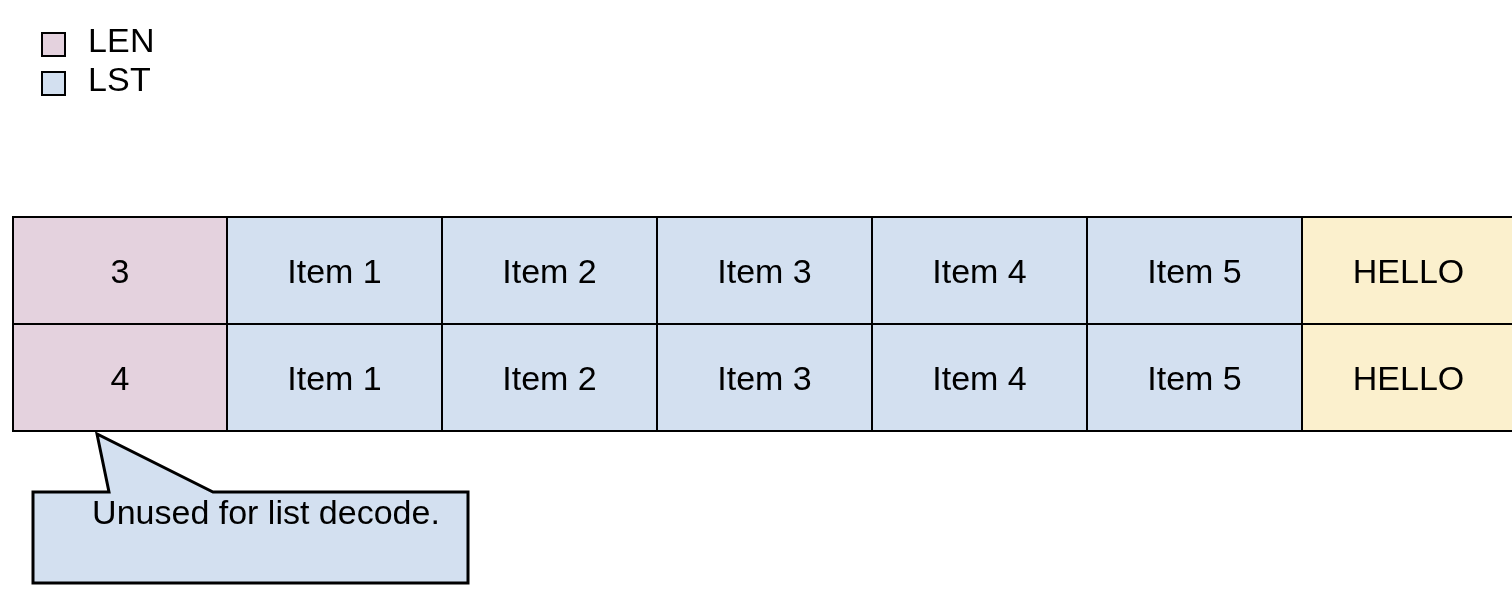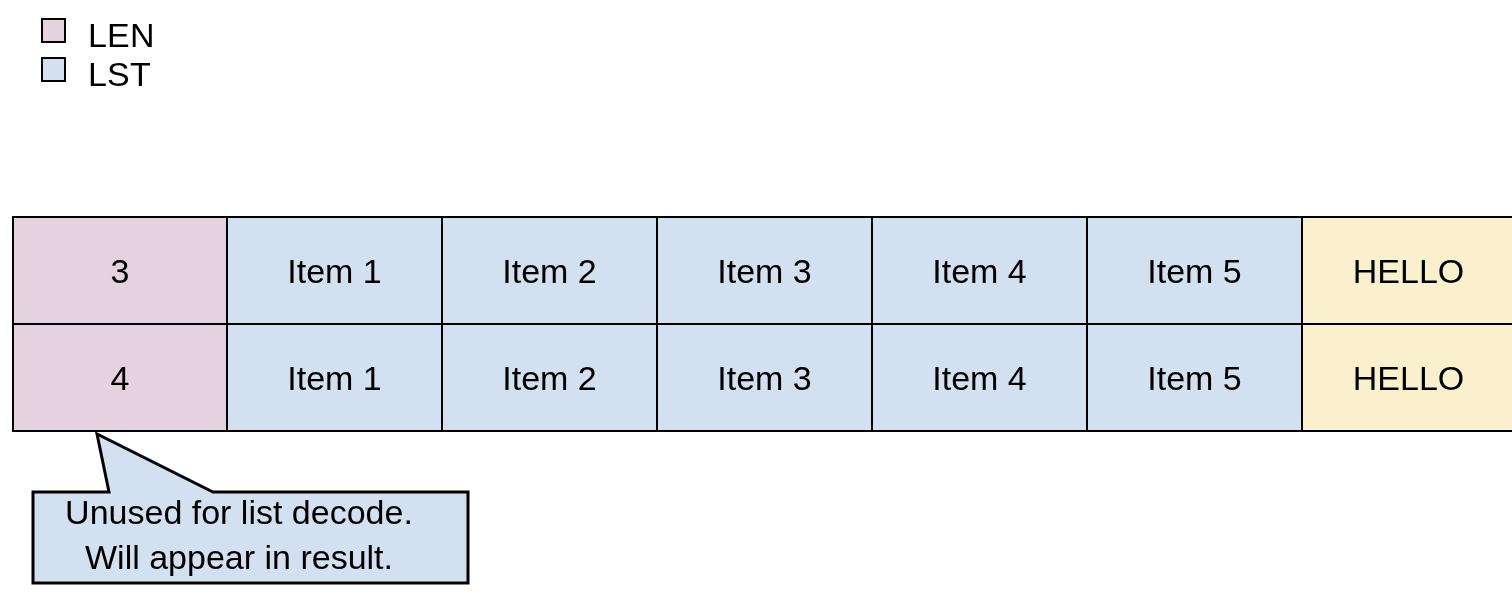--- a/index.html
+++ b/index.html
@@ -18,21 +18,21 @@
 
   
   #legend {
     position: absolute;
     left: 41px;
     top: 18px;
     width: 400px;
   }
   .legend-row {
     display: flex;
-    align-items: flex-start;
+    align-items: flex-end;
     height: 39px;
   }
   .legend-swatch {
     width: 25px;
     height: 25px;
     border: 2px solid #000000;
     box-sizing: border-box;
     flex: 0 0 auto;
   }
   .legend-label {
@@ -71,21 +71,21 @@
     position: absolute;
     left: 0px;
     top: 420px;
     width: 520px;
     height: 186px;
     pointer-events: none;
   }
   #callout svg { display: block; }
   .callout-text {
     position: absolute;
-    left: 21px;
+    left: 48px;
     top: 490px;
     width: 436px;
     text-align: center;
     font-size: 34px;
     line-height: 45px;
   }
   .callout-line { display: block; white-space: nowrap; }
 </style>
 </head>
 <body>
@@ -137,14 +137,13 @@
              L 33,163
              L 468,163
              L 468,72
              L 213,72
              Z" fill="#d3e0f0" stroke="#000000" stroke-width="3" stroke-linejoin="miter"></path>
   </svg>
 </div>
 
 <div class="callout-text">
   <span class="callout-line">Unused for list decode.</span>
-  <span class="callout-line">Will appear in result.</span>
 </div>
 
 </body></html>

